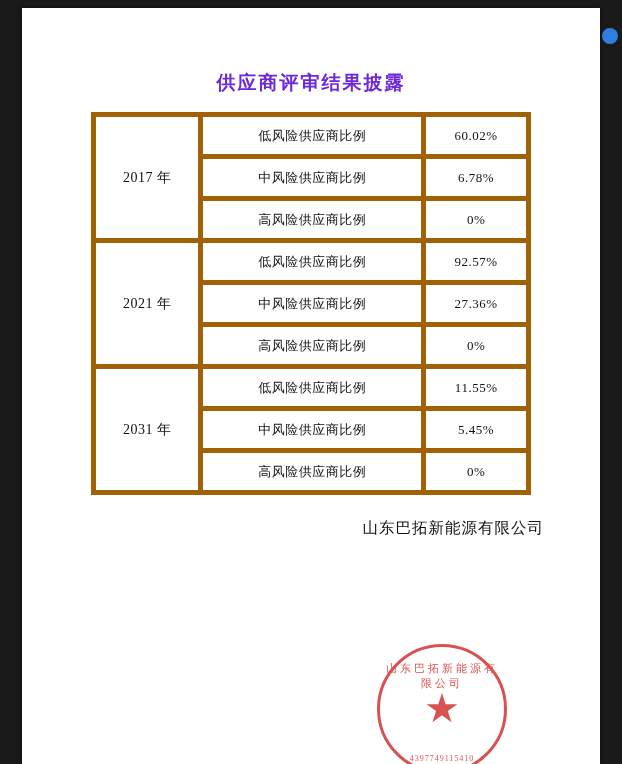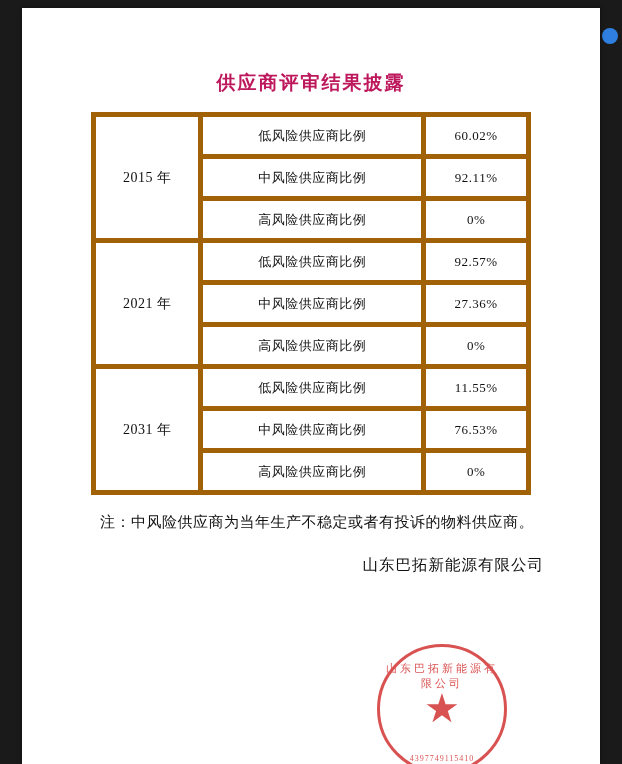--- a/index.html
+++ b/index.html
@@ -36,21 +36,21 @@
     width: 16px;
     height: 16px;
     border-radius: 50%;
     background: #2f7fe0;
   }
   .doc-title {
     text-align: center;
     font-size: 19px;
     font-weight: bold;
     letter-spacing: 2px;
-    color: #be185d;
+    color: #6d28d9;
     margin-top: 62px;
     font-family: "Liberation Serif", serif;
   }
   .body-text {
     margin: 22px 46px 0 46px;
     font-size: 15.5px;
     line-height: 31px;
     color: #111;
     text-align: justify;
     text-justify: inter-ideograph;
@@ -153,27 +153,27 @@
   <div class="blue-dot"></div>
 
   <div class="page">
 
     <div class="doc-title">供应商评审结果披露</div>
 
 
     <table class="data">
       <tbody>
         <tr>
-          <td class="year" rowspan="3">2015 年</td>
+          <td class="year" rowspan="3">2017 年</td>
           <td class="label">低风险供应商比例</td>
           <td class="value">60.02%</td>
         </tr>
         <tr>
           <td class="label">中风险供应商比例</td>
-          <td class="value">92.11%</td>
+          <td class="value">6.78%</td>
         </tr>
         <tr>
           <td class="label">高风险供应商比例</td>
           <td class="value">0%</td>
         </tr>
 
         <tr>
           <td class="year" rowspan="3">2021 年</td>
           <td class="label">低风险供应商比例</td>
           <td class="value">92.57%</td>
@@ -187,30 +187,29 @@
           <td class="value">0%</td>
         </tr>
 
         <tr>
           <td class="year" rowspan="3">2031 年</td>
           <td class="label">低风险供应商比例</td>
           <td class="value">11.55%</td>
         </tr>
         <tr>
           <td class="label">中风险供应商比例</td>
-          <td class="value">76.53%</td>
+          <td class="value">5.45%</td>
         </tr>
         <tr>
           <td class="label">高风险供应商比例</td>
           <td class="value">0%</td>
         </tr>
       </tbody>
     </table>
 
-    <div class="note"><span class="indent"></span><span>注：中风险供应商为当年生产不稳定或者有投诉的物料供应商。</span></div>
 
     <div class="sign-block">
       <div>山东巴拓新能源有限公司</div>
 
     </div>
 
     <div class="stamp">
       <div class="arc-top">山东巴拓新能源有限公司</div>
       <div class="star">★</div>
       <div class="arc-bottom">4397749115410</div>

